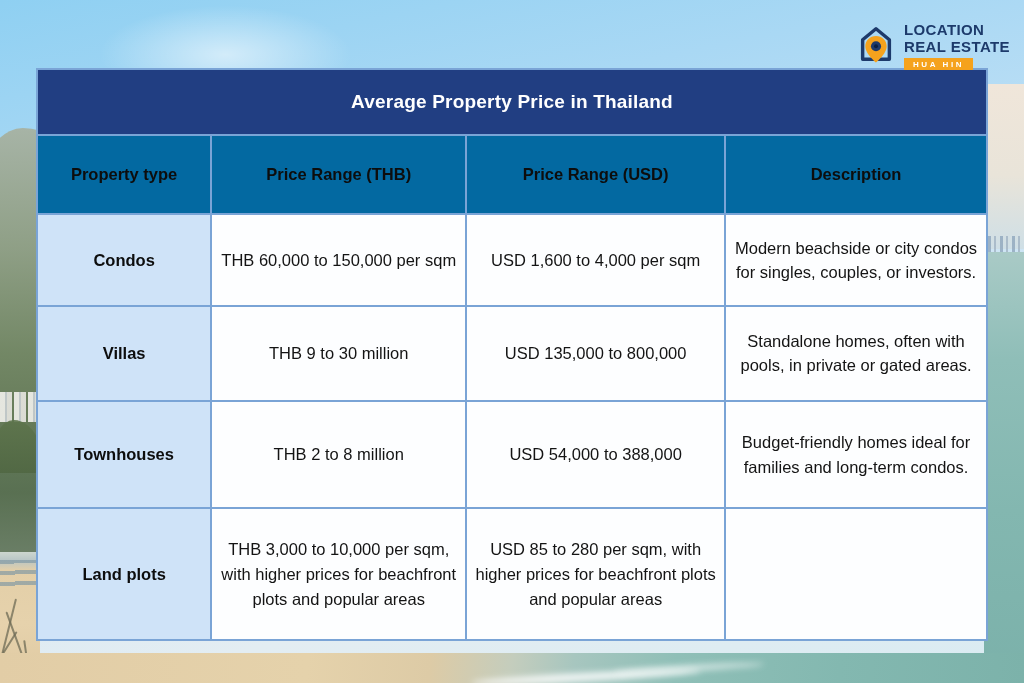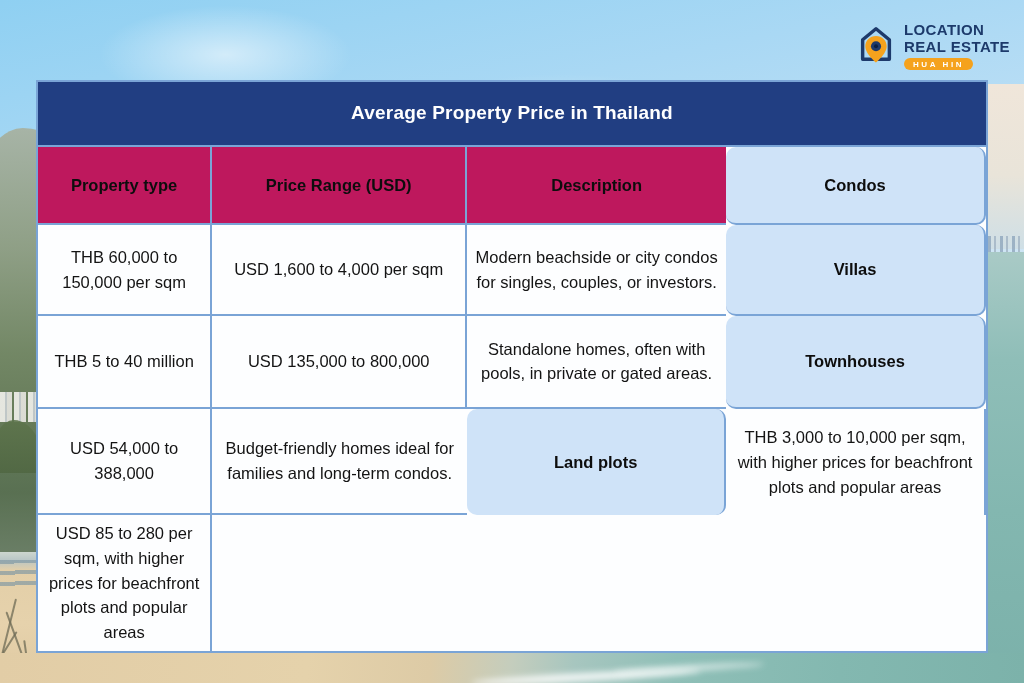--- a/index.html
+++ b/index.html
@@ -91,26 +91,26 @@
   }
   .logo-text { display: flex; flex-direction: column; }
   .logo-line {
     color: #1d3a6b; font-weight: 800; font-size: 15px; line-height: 1.08;
     letter-spacing: .4px;
   }
   .logo-badge {
     margin-top: 3px; align-self: flex-start;
     background: #f5a21d; color: #ffffff;
     font-size: 8px; font-weight: 700; letter-spacing: 2.6px;
-    padding: 2px 9px 1px 9px; border-radius: 6px;
+    padding: 2px 9px 1px 9px; border-radius: 0;
   }
 
   
   .price-table {
-    position: absolute; left: 36px; top: 80px; width: 952px; height: 573px;
+    position: absolute; left: 36px; top: 68px; width: 952px; height: 573px;
     display: grid;
     grid-template-columns: 175fr 256fr 260fr 261fr;
     grid-template-rows: 66fr 80fr 92fr 95fr 108fr 130fr;
     border: 2px solid #7aa4d6;
     z-index: 2;
     background: #fdfeff;
   }
   .title-bar {
     grid-column: 1 / -1;
     background: #213e82;
@@ -123,22 +123,22 @@
     display: grid; place-items: center;
     text-align: center;
     padding: 6px 8px;
     font-size: 16.5px; color: #141414; line-height: 1.5;
     border-right: 2px solid #7aa4d6;
     border-bottom: 2px solid #7aa4d6;
     background: #fdfeff;
   }
   .cell.last-col { border-right: none; }
   .cell.last-row { border-bottom: none; }
-  .cell.head { background: #be185d; font-weight: 700; color: #0d0d0d; }
-  .cell.rowhead { background: #cfe3f8; font-weight: 700; color: #0d0d0d; border-radius: 10px; }
+  .cell.head { background: #0369a1; font-weight: 700; color: #0d0d0d; }
+  .cell.rowhead { background: #cfe3f8; font-weight: 700; color: #0d0d0d; }
 </style>
 </head>
 <body>
 
 <div class="canvas">
 
   <div class="sky"></div>
   <div class="haze-right"></div>
   <div class="skyline-right"></div>
   <div class="sea-right"></div>
@@ -169,34 +169,36 @@
       <span class="logo-line">REAL ESTATE</span>
       <span class="logo-badge">HUA HIN</span>
     </span>
   </div>
 
   <div class="price-table">
 
     <div class="title-bar">Average Property Price in Thailand</div>
 
     <div class="cell head">Property type</div>
+    <div class="cell head">Price Range (THB)</div>
     <div class="cell head">Price Range (USD)</div>
     <div class="cell head last-col">Description</div>
 
     <div class="cell rowhead">Condos</div>
     <div class="cell">THB 60,000 to 150,000 per sqm</div>
     <div class="cell">USD 1,600 to 4,000 per sqm</div>
     <div class="cell last-col">Modern beachside or city condos for singles, couples, or investors.</div>
 
     <div class="cell rowhead">Villas</div>
-    <div class="cell">THB 5 to 40 million</div>
+    <div class="cell">THB 9 to 30 million</div>
     <div class="cell">USD 135,000 to 800,000</div>
     <div class="cell last-col">Standalone homes, often with pools, in private or gated areas.</div>
 
     <div class="cell rowhead">Townhouses</div>
+    <div class="cell">THB 2 to 8 million</div>
     <div class="cell">USD 54,000 to 388,000</div>
     <div class="cell last-col">Budget-friendly homes ideal for families and long-term condos.</div>
 
     <div class="cell rowhead last-row">Land plots</div>
     <div class="cell last-row">THB 3,000 to 10,000 per sqm, with higher prices for beachfront plots and popular areas</div>
     <div class="cell last-row">USD 85 to 280 per sqm, with higher prices for beachfront plots and popular areas</div>
 
   </div>
 </div>
 

